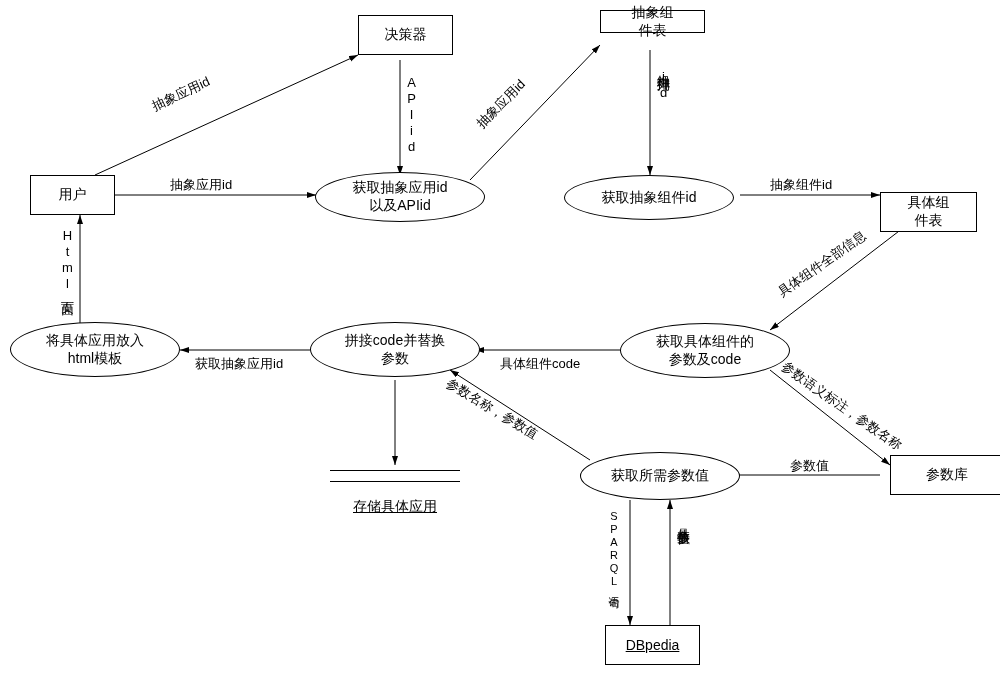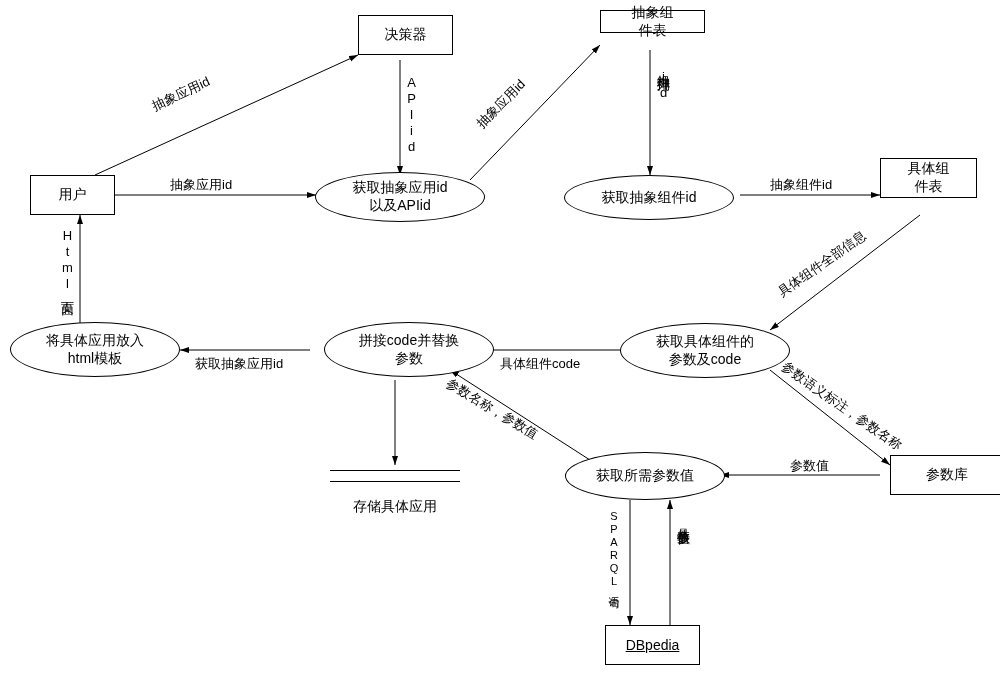--- a/index.html
+++ b/index.html
@@ -119,21 +119,21 @@
 </div>
 
 <div class="box" style="left:358px; top:15px; width:95px; height:40px;">
   <span>决策器</span>
 </div>
 
 <div class="box" style="left:600px; top:10px; width:105px; height:23px;">
   <span>抽象组件表</span>
 </div>
 
-<div class="box" style="left:880px; top:158px; width:97px; height:40px;">
+<div class="box" style="left:880px; top:192px; width:97px; height:40px;">
   <span>具体组件表</span>
 </div>
 
 <div class="box" style="left:890px; top:455px; width:114px; height:40px;font-family:Liberation Serif, serif;">
   <span>参数库</span>
 </div>
 
 <div class="box" style="left:605px; top:625px; width:95px; height:40px;text-decoration:underline;">
   <span>DBpedia</span>
 </div>
@@ -145,35 +145,35 @@
 
 <div class="ellipse" style="left:564px; top:175px; width:170px; height:45px;">
   <span>获取抽象组件id</span>
 </div>
 
 <div class="ellipse" style="left:620px; top:323px; width:170px; height:55px; white-space:pre-line;">
   <span>获取具体组件的
 参数及code</span>
 </div>
 
-<div class="ellipse" style="left:565px; top:452px; width:160px; height:48px;">
+<div class="ellipse" style="left:580px; top:452px; width:160px; height:48px;">
   <span>获取所需参数值</span>
 </div>
 
-<div class="ellipse" style="left:324px; top:322px; width:170px; height:55px; white-space:pre-line;justify-content:center;">
+<div class="ellipse" style="left:310px; top:322px; width:170px; height:55px; white-space:pre-line;justify-content:center;">
   <span>拼接code并替换
 参数</span>
 </div>
 
 <div class="ellipse" style="left:10px; top:322px; width:170px; height:55px; white-space:pre-line;">
   <span>将具体应用放入
 html模板</span>
 </div>
 
-<div class="datastore" style="left:330px; top:460px;">
+<div class="datastore" style="left:330px; top:460px;text-decoration:underline;">
   <div class="ds-line"></div>
   <div class="ds-line" style="margin-top:0;"></div>
   <div class="ds-label">存储具体应用</div>
 </div>
 
 <div class="edge-label" style="left:150px; top:85px; transform:rotate(-25deg);">抽象应用id</div>
 <div class="edge-label" style="left:170px; top:176px;">抽象应用id</div>
 <div class="edge-label vertical" style="left:404px; top:75px;">APIid</div>
 <div class="edge-label" style="left:470px; top:95px; transform:rotate(-45deg);">抽象应用id</div>
 <div class="edge-label vertical" style="left:654px; top:65px;">组件排列id</div>

